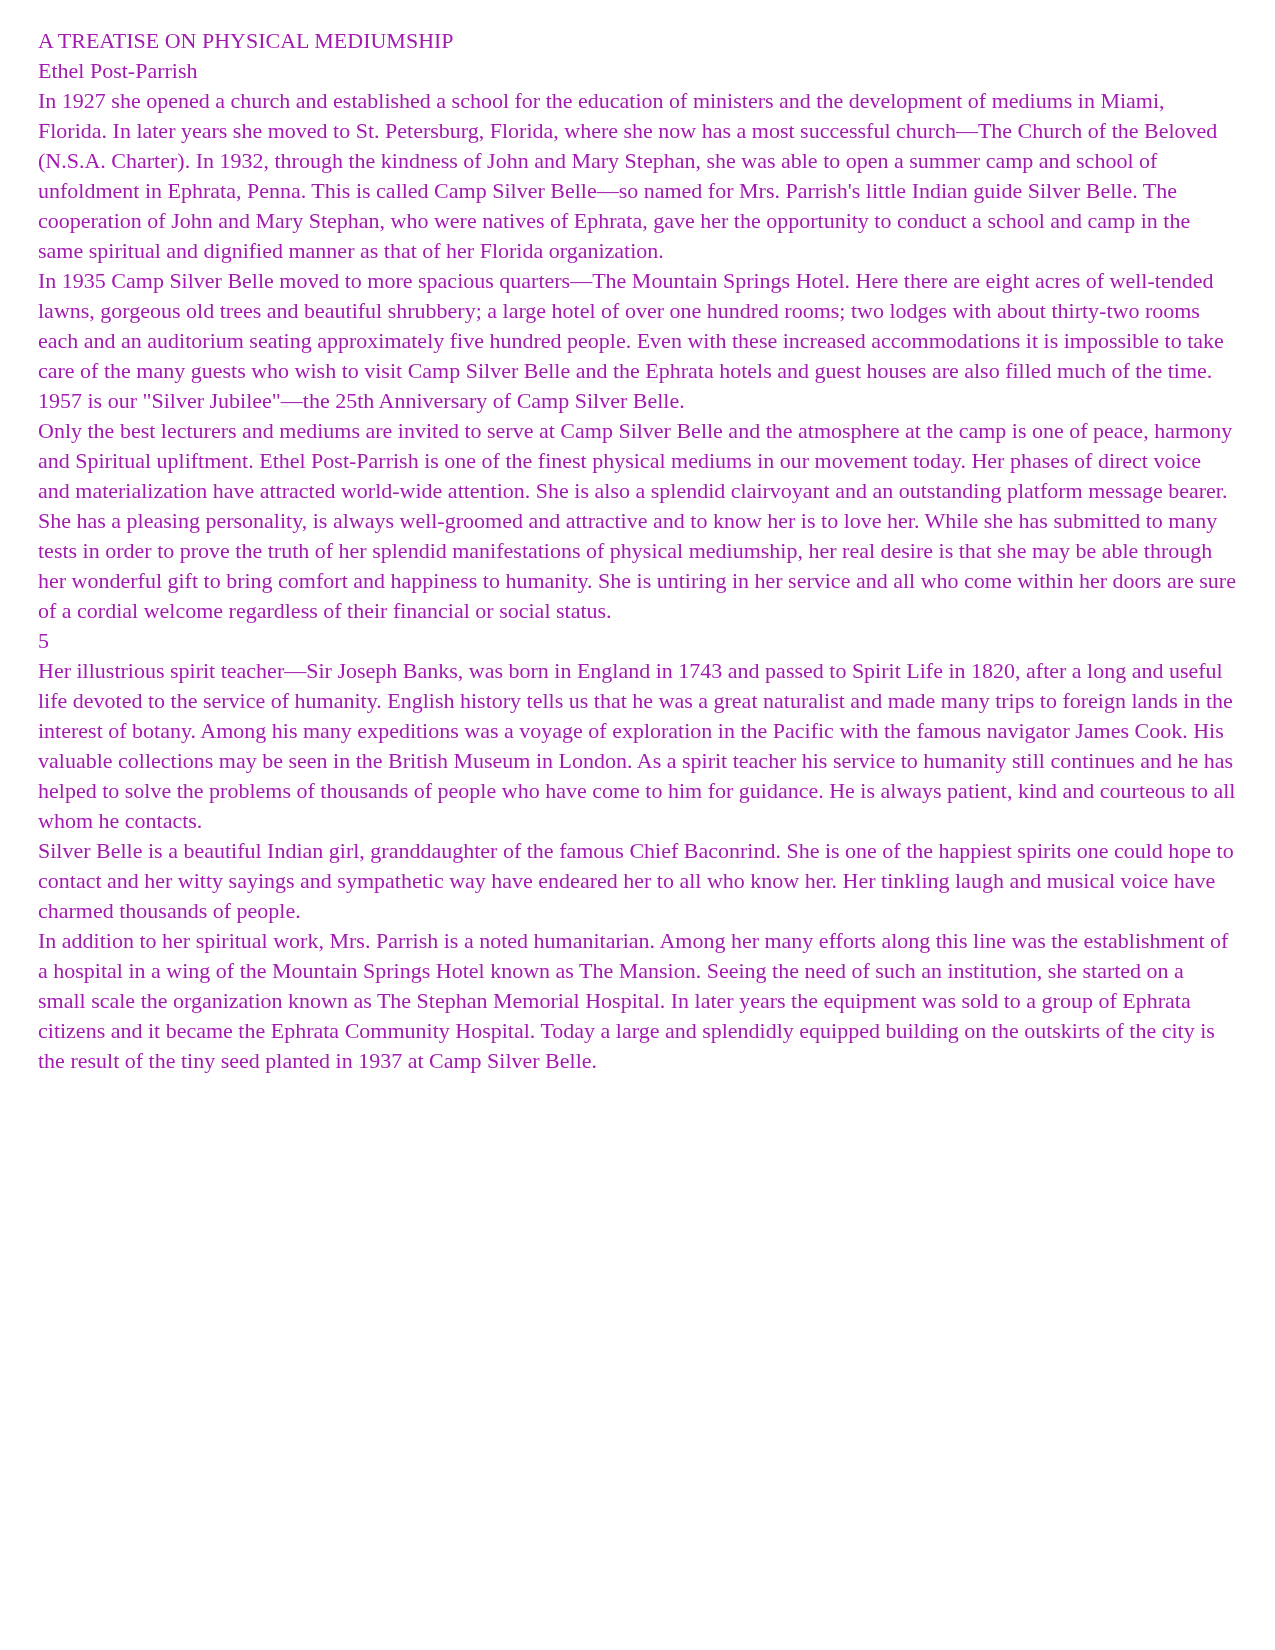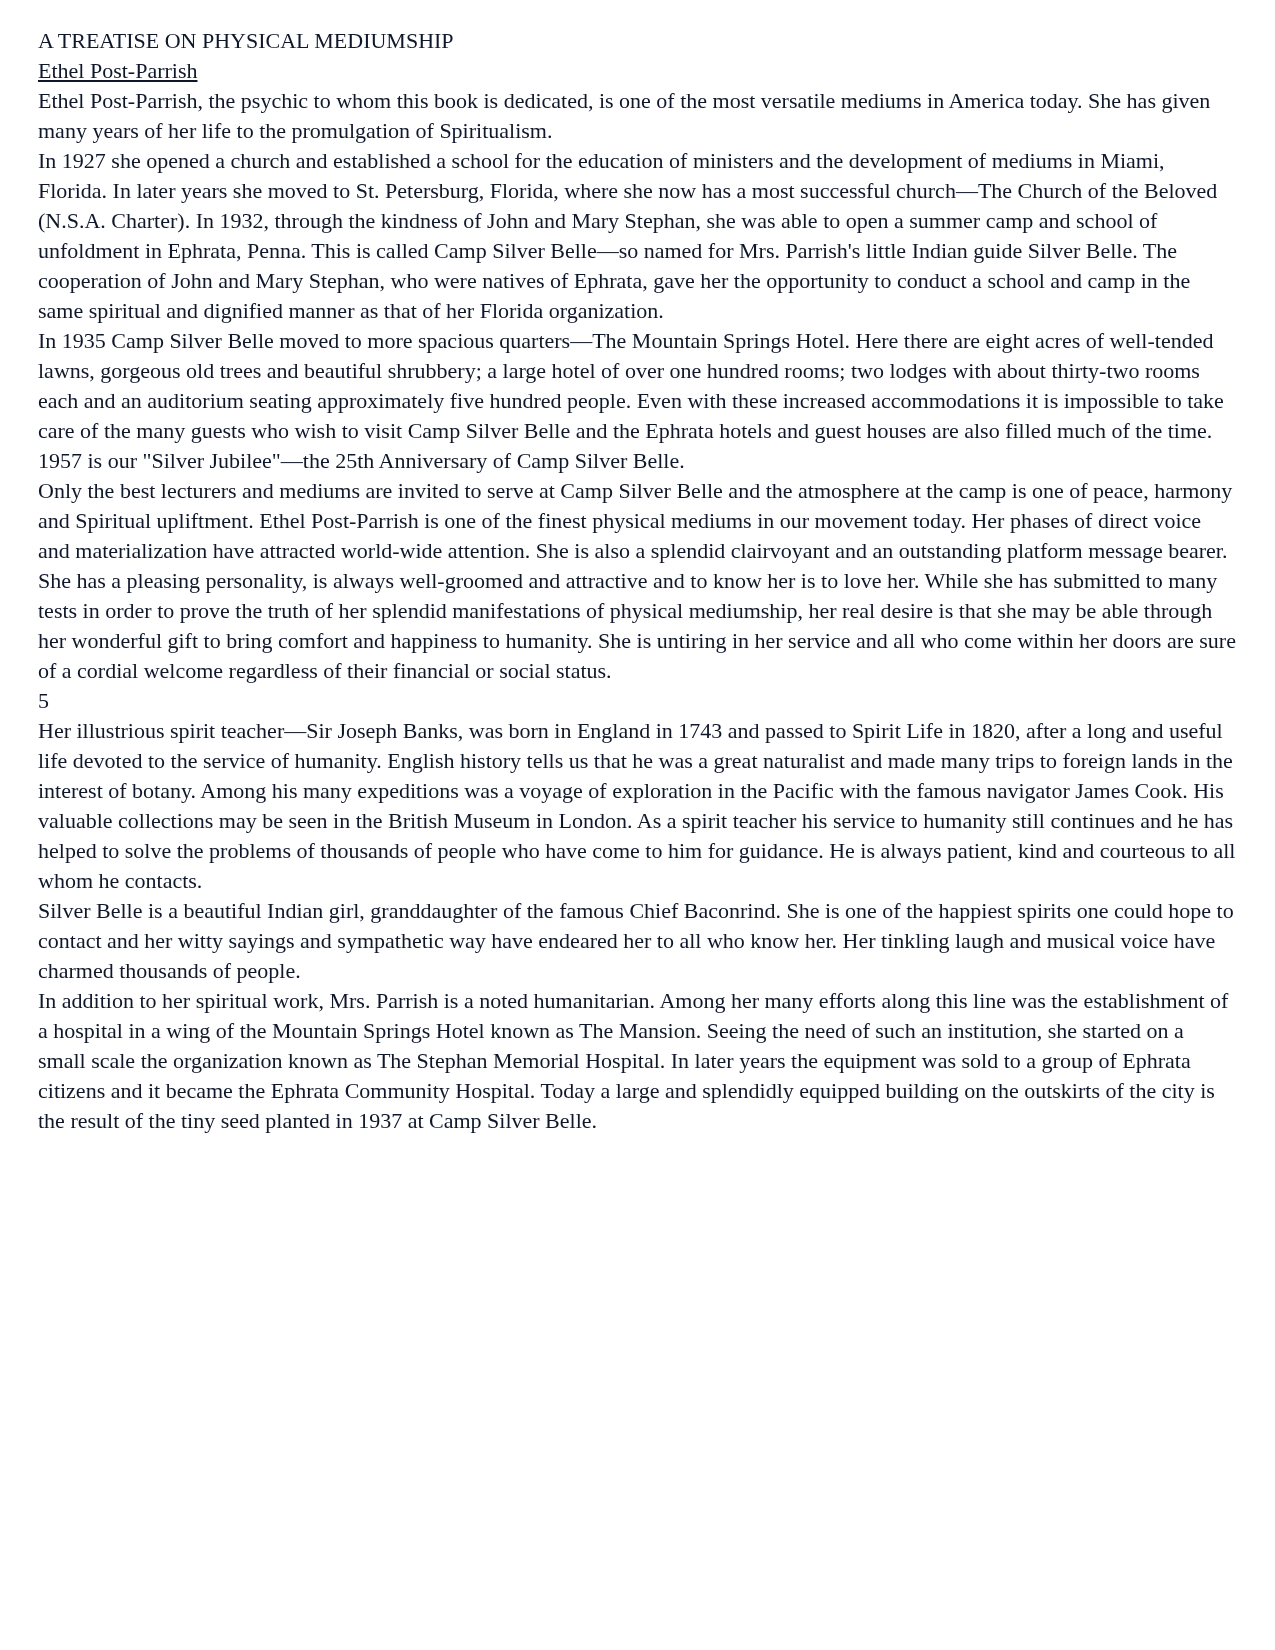--- a/index.html
+++ b/index.html
@@ -6,53 +6,52 @@
     margin: 0;
     padding: 0;
     background: #ffffff;
   }
   .page {
     width: 1275px;
     height: 1650px;
     box-sizing: border-box;
     padding: 26px 38px 0 38px;
     background: #ffffff;
-    color: #0f172a;
+    color: #a21caf;
     font-family: "Liberation Serif", "DejaVu Serif", serif;
     font-size: 22px;
     line-height: 30px;
     overflow: hidden;
   }
   .page h1, .page h2, .page p {
     margin: 0;
     padding: 0;
     font-size: inherit;
     font-weight: normal;
     line-height: inherit;
   }
   .doc-title     { margin-top: 0; }
   .byline        { margin-top: 30px; }
-  .author        { margin-top: 30px; text-decoration: underline; }
+  .author        { margin-top: 30px; }
   .section-head  { margin-top: 62px; }
   .intro-body    { margin-top: 0; }
   .para          { margin-top: 32px; }
   .page-number   { margin-top: 32px; }
 </style>
 </head>
 <body>
 
 <main class="page">
 
   <h1 class="doc-title">A TREATISE ON PHYSICAL MEDIUMSHIP</h1>
 
 
   <p class="author">Ethel Post-Parrish</p>
 
 
-  <p class="intro-body">Ethel Post-Parrish, the psychic to whom this book is dedicated, is one of the most versatile mediums in America today. She has given many years of her life to the promulgation of Spiritualism.</p>
 
   <p class="para">In 1927 she opened a church and established a school for the education of ministers and the development of mediums in Miami, Florida. In later years she moved to St. Petersburg, Florida, where she now has a most successful church—The Church of the Beloved (N.S.A. Charter). In 1932, through the kindness of John and Mary Stephan, she was able to open a summer camp and school of unfoldment in Ephrata, Penna. This is called Camp Silver Belle—so named for Mrs. Parrish's little Indian guide Silver Belle. The cooperation of John and Mary Stephan, who were natives of Ephrata, gave her the opportunity to conduct a school and camp in the same spiritual and dignified manner as that of her Florida organization.</p>
 
   <p class="para">In 1935 Camp Silver Belle moved to more spacious quarters—The Mountain Springs Hotel. Here there are eight acres of well-tended lawns, gorgeous old trees and beautiful shrubbery; a large hotel of over one hundred rooms; two lodges with about thirty-two rooms each and an auditorium seating approximately five hundred people. Even with these increased accommodations it is impossible to take care of the many guests who wish to visit Camp Silver Belle and the Ephrata hotels and guest houses are also filled much of the time. 1957 is our "Silver Jubilee"—the 25th Anniversary of Camp Silver Belle.</p>
 
   <p class="para">Only the best lecturers and mediums are invited to serve at Camp Silver Belle and the atmosphere at the camp is one of peace, harmony and Spiritual upliftment. Ethel Post-Parrish is one of the finest physical mediums in our movement today. Her phases of direct voice and materialization have attracted world-wide attention. She is also a splendid clairvoyant and an outstanding platform message bearer. She has a pleasing personality, is always well-groomed and attractive and to know her is to love her. While she has submitted to many tests in order to prove the truth of her splendid manifestations of physical mediumship, her real desire is that she may be able through her wonderful gift to bring comfort and happiness to humanity. She is untiring in her service and all who come within her doors are sure of a cordial welcome regardless of their financial or social status.</p>
 
   <p class="page-number">5</p>
 
   <p class="para">Her illustrious spirit teacher—Sir Joseph Banks, was born in England in 1743 and passed to Spirit Life in 1820, after a long and useful life devoted to the service of humanity. English history tells us that he was a great naturalist and made many trips to foreign lands in the interest of botany. Among his many expeditions was a voyage of exploration in the Pacific with the famous navigator James Cook. His valuable collections may be seen in the British Museum in London. As a spirit teacher his service to humanity still continues and he has helped to solve the problems of thousands of people who have come to him for guidance. He is always patient, kind and courteous to all whom he contacts.</p>

